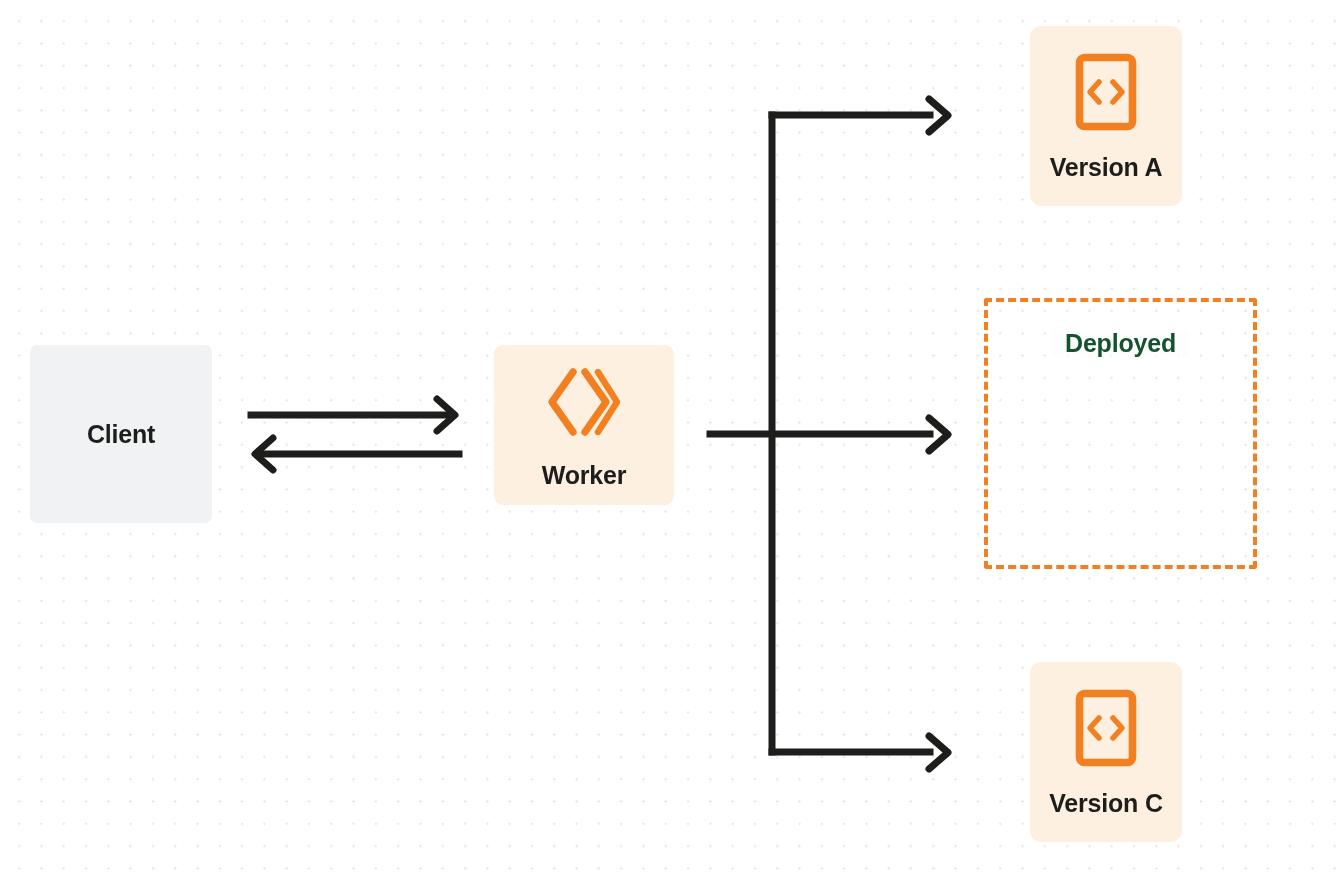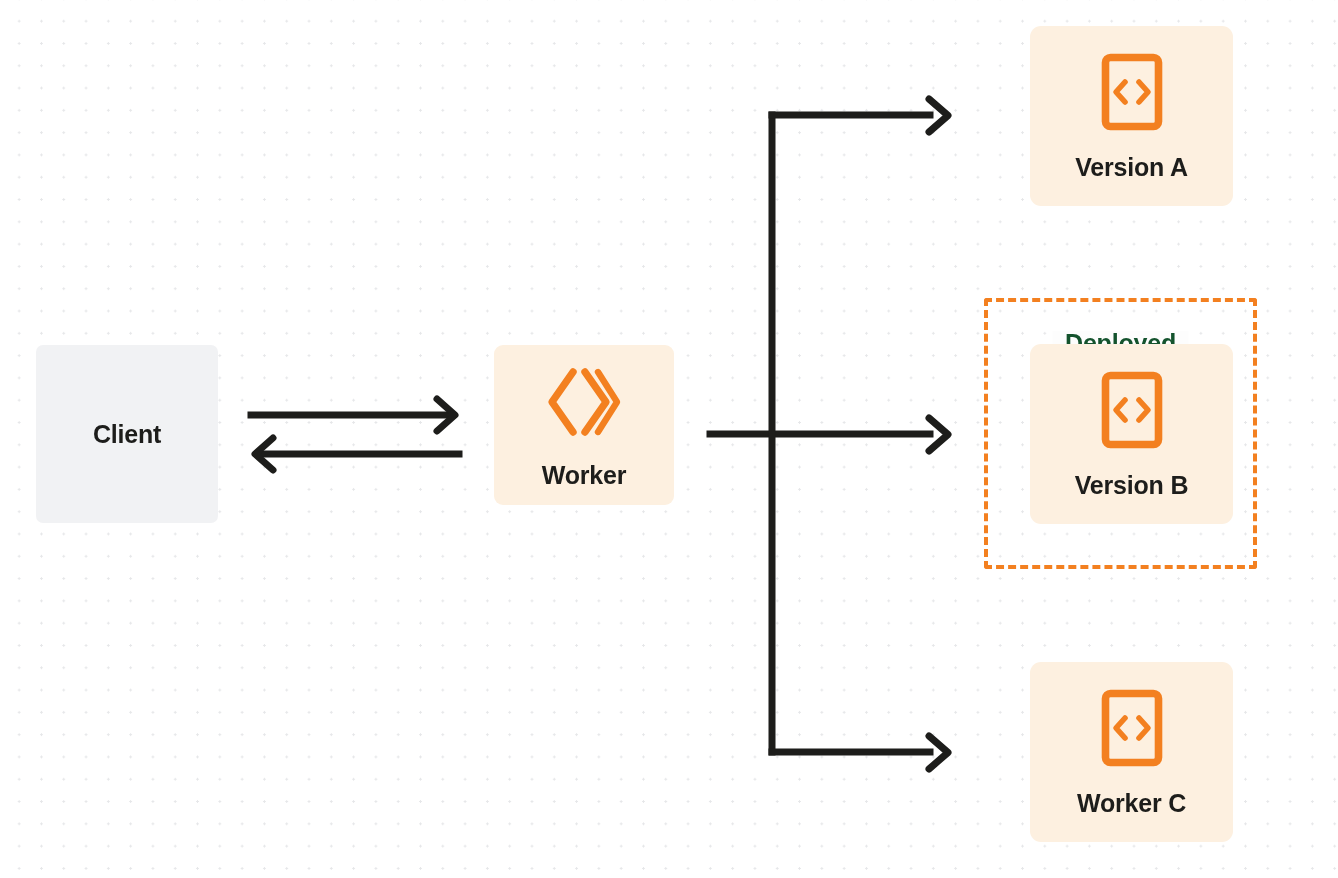--- a/index.html
+++ b/index.html
@@ -32,21 +32,21 @@
   .node-label {
     font-size: 25px;
     font-weight: 700;
     color: #1d1d1b;
     letter-spacing: -0.2px;
     line-height: 1;
   }
 
   
   #client-node {
-    left: 36px;
+    left: 30px;
     top: 345px;
     width: 182px;
     height: 178px;
     background: #f1f2f4;
     border-radius: 7px;
     align-items: center;
   }
 
   
   #worker-node {
@@ -54,21 +54,21 @@
     top: 345px;
     width: 180px;
     height: 160px;
     background: #fdf0e0;
     border-radius: 9px;
   }
   #worker-node .node-label { margin-top: 22px; }
 
   
   .version-node {
-    width: 203px;
+    width: 152px;
     height: 180px;
     background: #fdf0e0;
     border-radius: 11px;
     left: 1030px;
   }
   #version-a-node { top: 26px; }
   #version-b-node { top: 344px; }
   #version-c-node { top: 662px; }
   .version-node .node-label { margin-top: 24px; }
 
@@ -197,39 +197,27 @@
         <rect x="4.5" y="4.5" width="53" height="69" rx="5" ry="5" fill="none" stroke="#f38020" stroke-width="7.6"></rect>
         <g fill="none" stroke="#f38020" stroke-width="5.6" stroke-linecap="round" stroke-linejoin="round">
           <path d="M 24 29 L 15 39 L 24 49"></path>
           <path d="M 38 29 L 47 39 L 38 49"></path>
         </g>
       </svg>
     </span>
     <span class="node-label">Version A</span>
   </div>
 
-  <div class="node version-node" id="version-b-node">
-    <span class="icon-wrap">
-      <svg width="62" height="78" viewBox="0 0 62 78" xmlns="http://www.w3.org/2000/svg">
-        <rect x="4.5" y="4.5" width="53" height="69" rx="5" ry="5" fill="none" stroke="#f38020" stroke-width="7.6"></rect>
-        <g fill="none" stroke="#f38020" stroke-width="5.6" stroke-linecap="round" stroke-linejoin="round">
-          <path d="M 24 29 L 15 39 L 24 49"></path>
-          <path d="M 38 29 L 47 39 L 38 49"></path>
-        </g>
-      </svg>
-    </span>
-    <span class="node-label">Version B</span>
-  </div>
 
   <div class="node version-node" id="version-c-node">
     <span class="icon-wrap">
       <svg width="62" height="78" viewBox="0 0 62 78" xmlns="http://www.w3.org/2000/svg">
         <rect x="4.5" y="4.5" width="53" height="69" rx="5" ry="5" fill="none" stroke="#f38020" stroke-width="7.6"></rect>
         <g fill="none" stroke="#f38020" stroke-width="5.6" stroke-linecap="round" stroke-linejoin="round">
           <path d="M 24 29 L 15 39 L 24 49"></path>
           <path d="M 38 29 L 47 39 L 38 49"></path>
         </g>
       </svg>
     </span>
-    <span class="node-label">Worker C</span>
+    <span class="node-label">Version C</span>
   </div>
 
 </div>
 
 </body></html>

